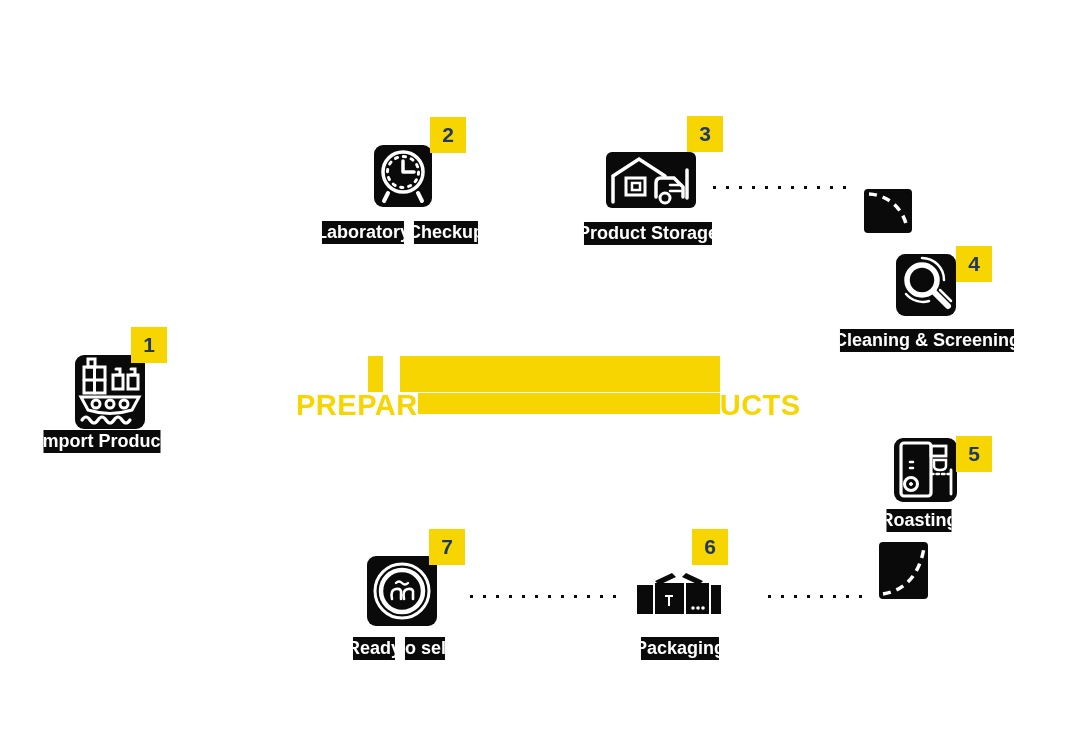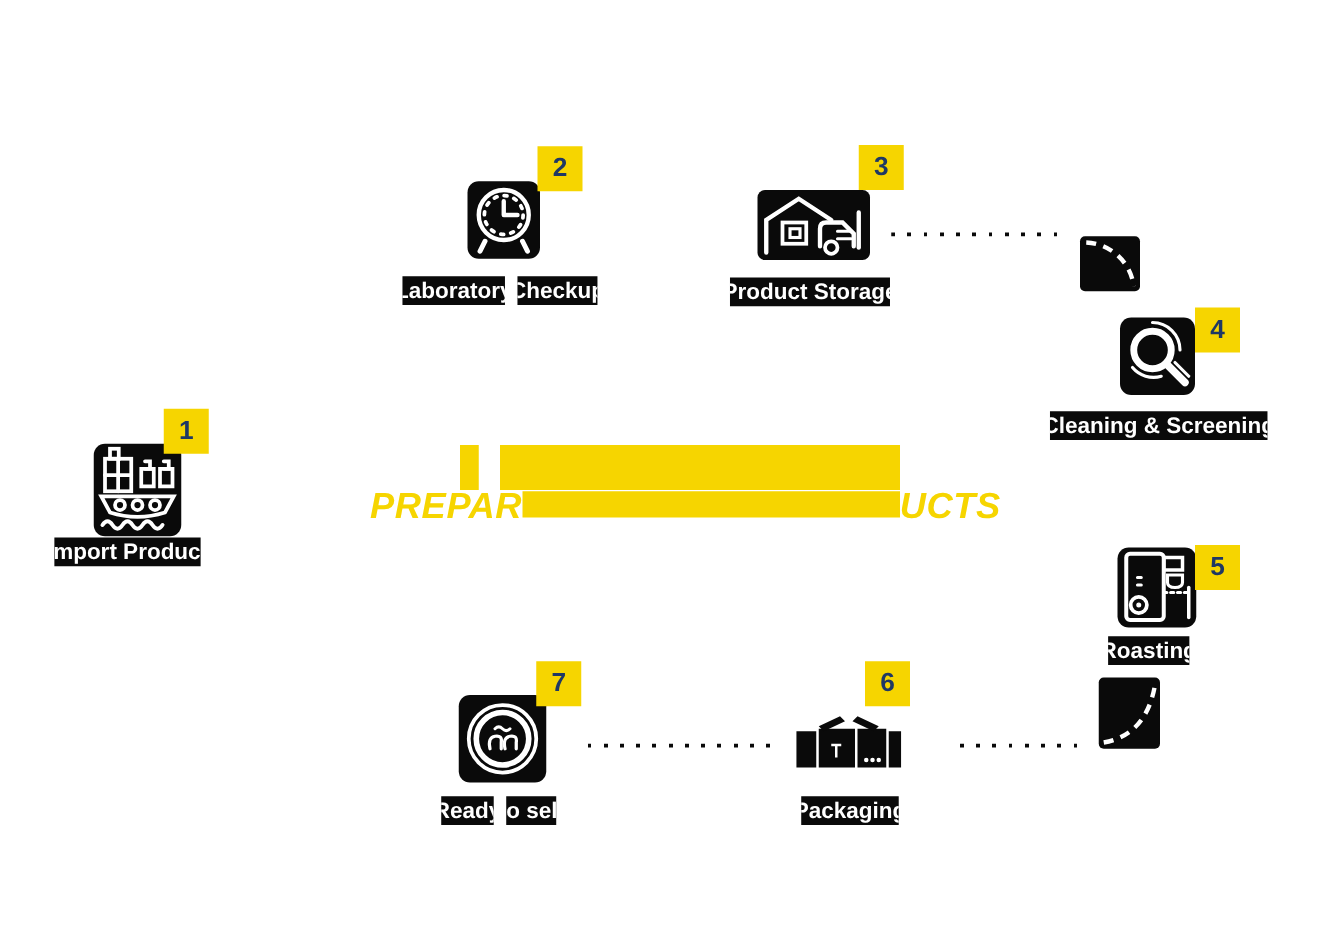--- a/index.html
+++ b/index.html
@@ -43,21 +43,21 @@
   .l7{left:399px;top:637px;}
   .dA{left:713px;top:186px;width:133px;}
   .dB{left:768px;top:595px;width:95px;}
   .dC{left:470px;top:595px;width:152px;}
   
   .t-bar{position:absolute;background:var(--yellow,#f6d500);top:356px;height:36px;}
   .t-bar-small{left:368px;width:15px;}
   .t-bar-big{left:400px;width:320px;}
   .t-line2{position:absolute;left:296px;top:391px;display:flex;align-items:flex-start;
            color:var(--yellow,#f6d500);font-weight:bold;font-size:29px;line-height:29px;
-           letter-spacing:.5px;font-style:italic;}
+           letter-spacing:.5px;}
   .t-cover{display:inline-block;width:302px;height:21px;margin-top:2px;
            background:var(--yellow,#f6d500);}
 </style>
 </head>
 <body>
 
 <div class="stage">
 
   <div>
     <span class="t-bar t-bar-small"></span>

